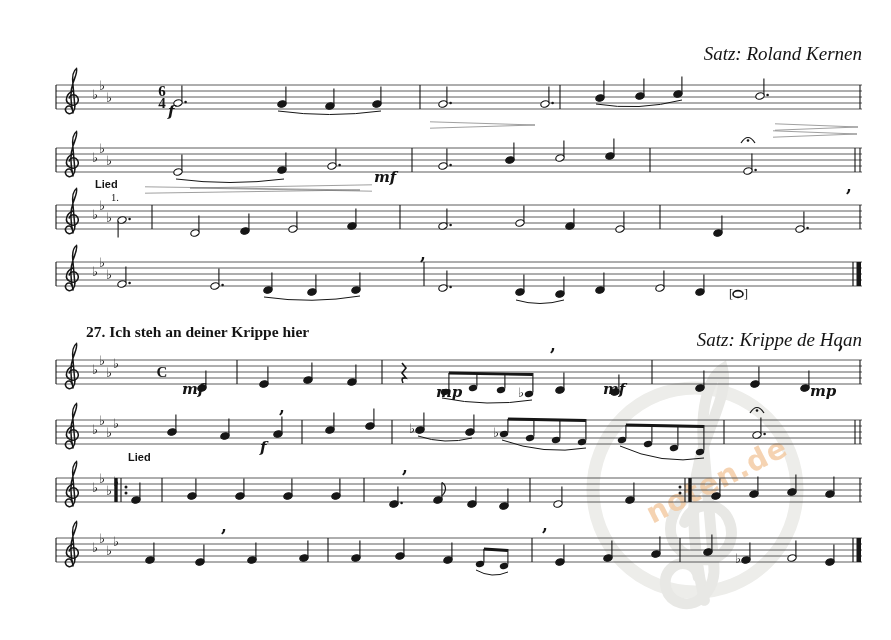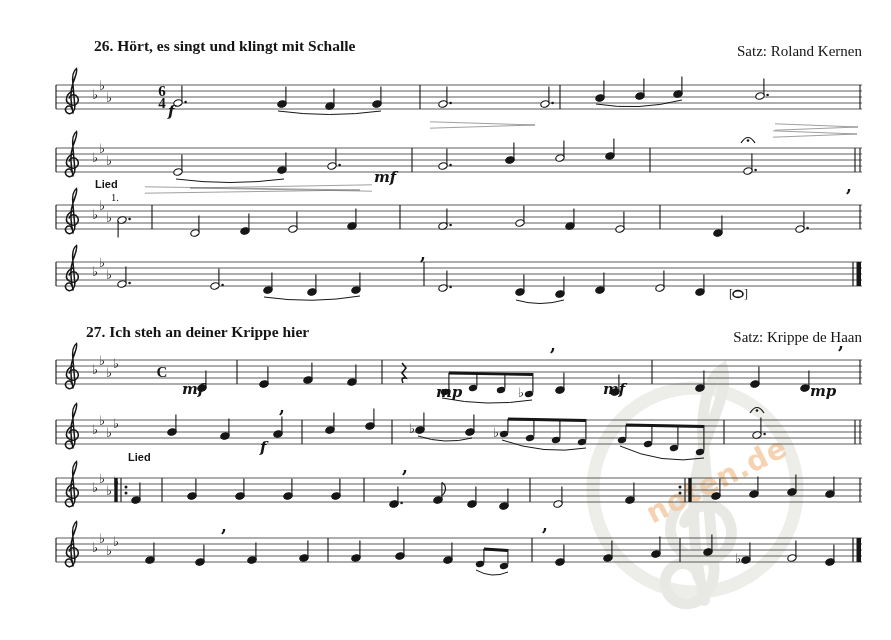--- a/index.html
+++ b/index.html
@@ -1,19 +1,19 @@
 <!DOCTYPE html>
 <html><head>
 <meta charset="utf-8">
 <style>
   html,body{margin:0;padding:0;background:#888;}
   .page{position:relative;width:891px;height:640px;background:#ffffff;overflow:hidden;
         font-family:"Liberation Serif",serif;color:#141414;}
   .title{position:absolute;font-weight:bold;font-size:15.5px;white-space:nowrap;}
-  .credit{position:absolute;font-size:15px;white-space:nowrap;}
+  .credit{position:absolute;font-style:italic;font-size:19px;white-space:nowrap;}
   .staff{position:absolute;}
   .mark{position:absolute;white-space:nowrap;line-height:1;}
   .dyn{font-family:"DejaVu Serif",serif;font-style:italic;font-weight:bold;font-size:15px;}
   .lbl{font-family:Liberation Sans, sans-serif;font-weight:bold;font-size:11px;}
   .sm{font-family:"Liberation Serif",serif;font-size:10.5px;}
   .br{font-family:"DejaVu Serif",serif;font-weight:bold;font-size:17px;}
   .wm{position:absolute;left:560px;top:352px;width:331px;height:288px;pointer-events:none;}
   .wm-text{position:absolute;left:648px;top:498px;font-family:"DejaVu Sans",sans-serif;
            font-weight:bold;font-size:29px;letter-spacing:1px;color:#f3c9a0;opacity:.8;
            transform:rotate(-27deg);transform-origin:left center;}
@@ -29,21 +29,20 @@
   <svg class="wm" viewBox="0 0 331 288">
     <circle cx="135" cy="138" r="102" fill="none" stroke="#ededea" stroke-width="13"></circle>
     <g transform="translate(56,-22) scale(5.2)" fill="none" stroke="#e8e8e5" stroke-width="2.1" stroke-linecap="round">
       <path d="M17 52 C14.5 41 14 30 17 22 C19 16 21.5 11.5 20.5 7.5 C17.5 9.5 16 16 17 24 L18.8 45"></path>
       <path d="M18.8 45 C19.3 49.5 16 53.5 12.5 52.5 C9.5 51.7 8.5 48 10.5 46 C12.5 44 15.5 45 15.8 47.5"></path>
       <path d="M17 30 C10.5 32.5 8 40 13.5 43.2 C19.5 46.5 24 41 21.5 36.2 C19.5 32.5 14.5 33.2 13.2 37"></path>
     </g>
   </svg>
   <span class="wm-text">noten.de</span>
 
-  <div class="title" style="left:94px;top:37px">26. Hört, es singt und klingt mit Schalle</div>
   <div class="credit" style="right:29px;top:43px">Satz: Roland Kernen</div>
   <div class="title" style="left:86px;top:323px">27. Ich steh an deiner Krippe hier</div>
   <div class="credit" style="right:29px;top:329px">Satz: Krippe de Haan</div>
 
   <div id="score" style="position:absolute;left:0;top:0;width:891px;height:640px;">
       <svg class="staff" width="812" height="76" viewBox="0 0 812 76" style="left: 52px; top: 61px;">
         <line x1="4" y1="24" x2="810" y2="24" stroke="#4a4a4a" stroke-width="0.9"></line>
         <line x1="4" y1="30" x2="810" y2="30" stroke="#4a4a4a" stroke-width="0.9"></line>
         <line x1="4" y1="36" x2="810" y2="36" stroke="#4a4a4a" stroke-width="0.9"></line>
         <line x1="4" y1="42" x2="810" y2="42" stroke="#4a4a4a" stroke-width="0.9"></line>

